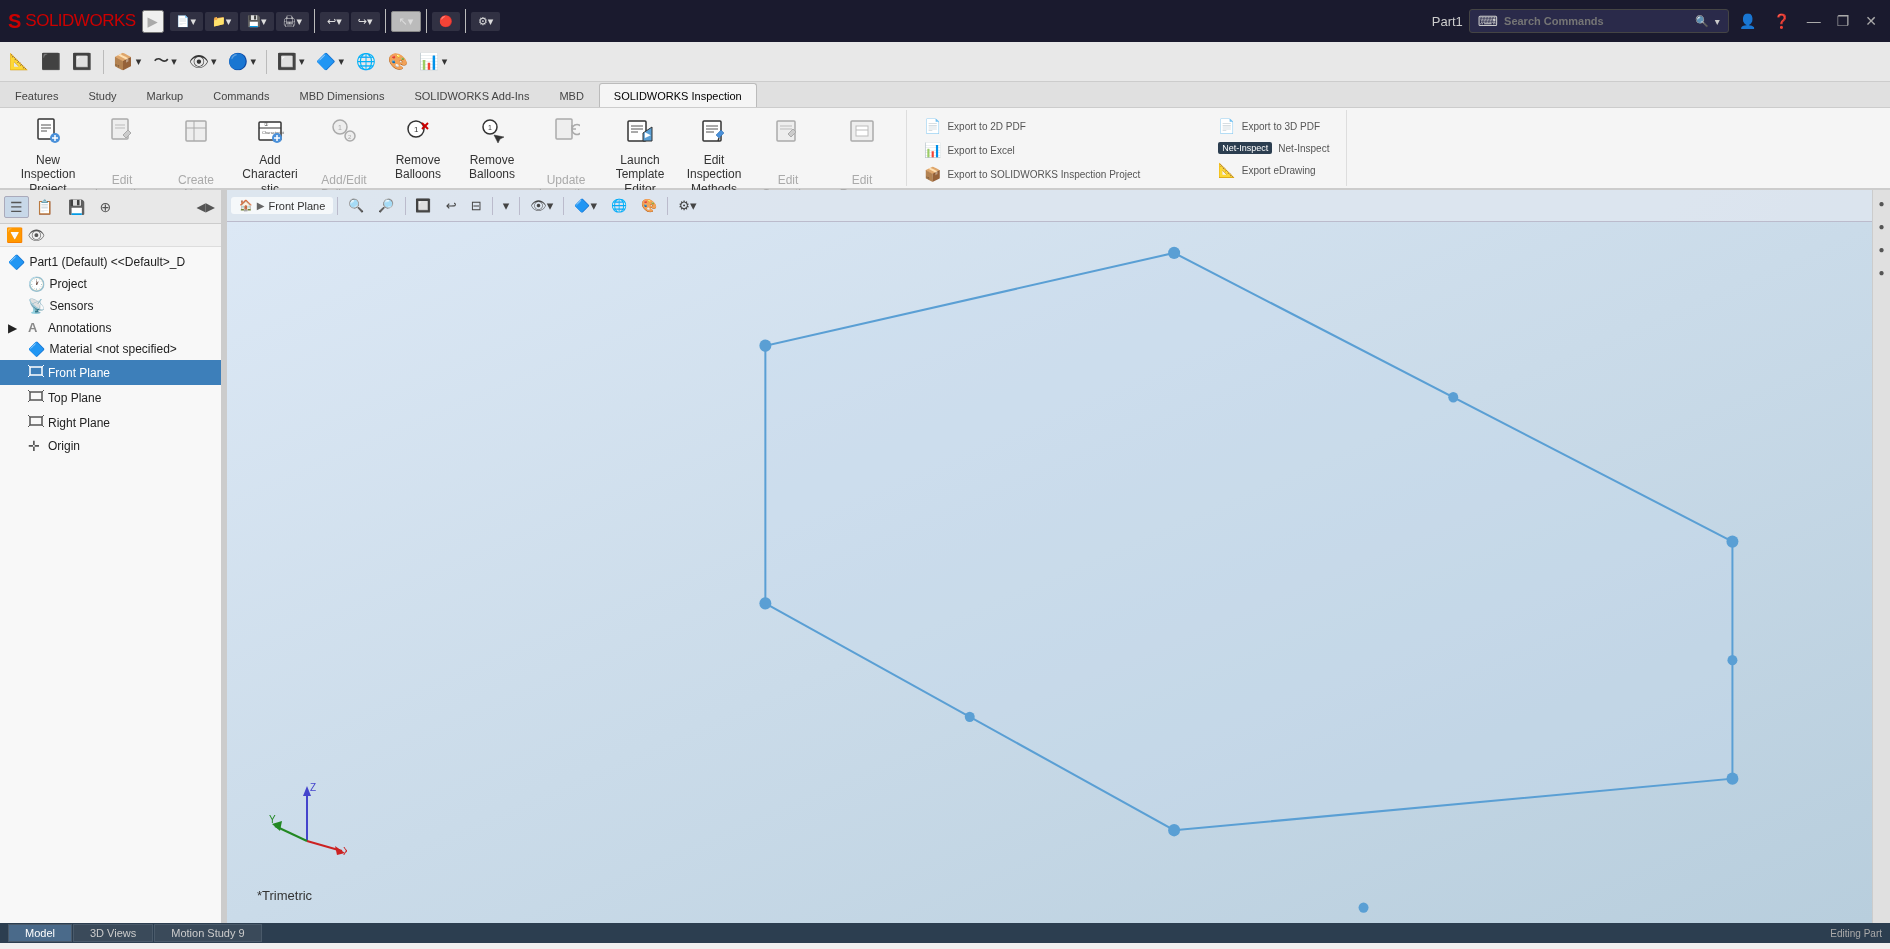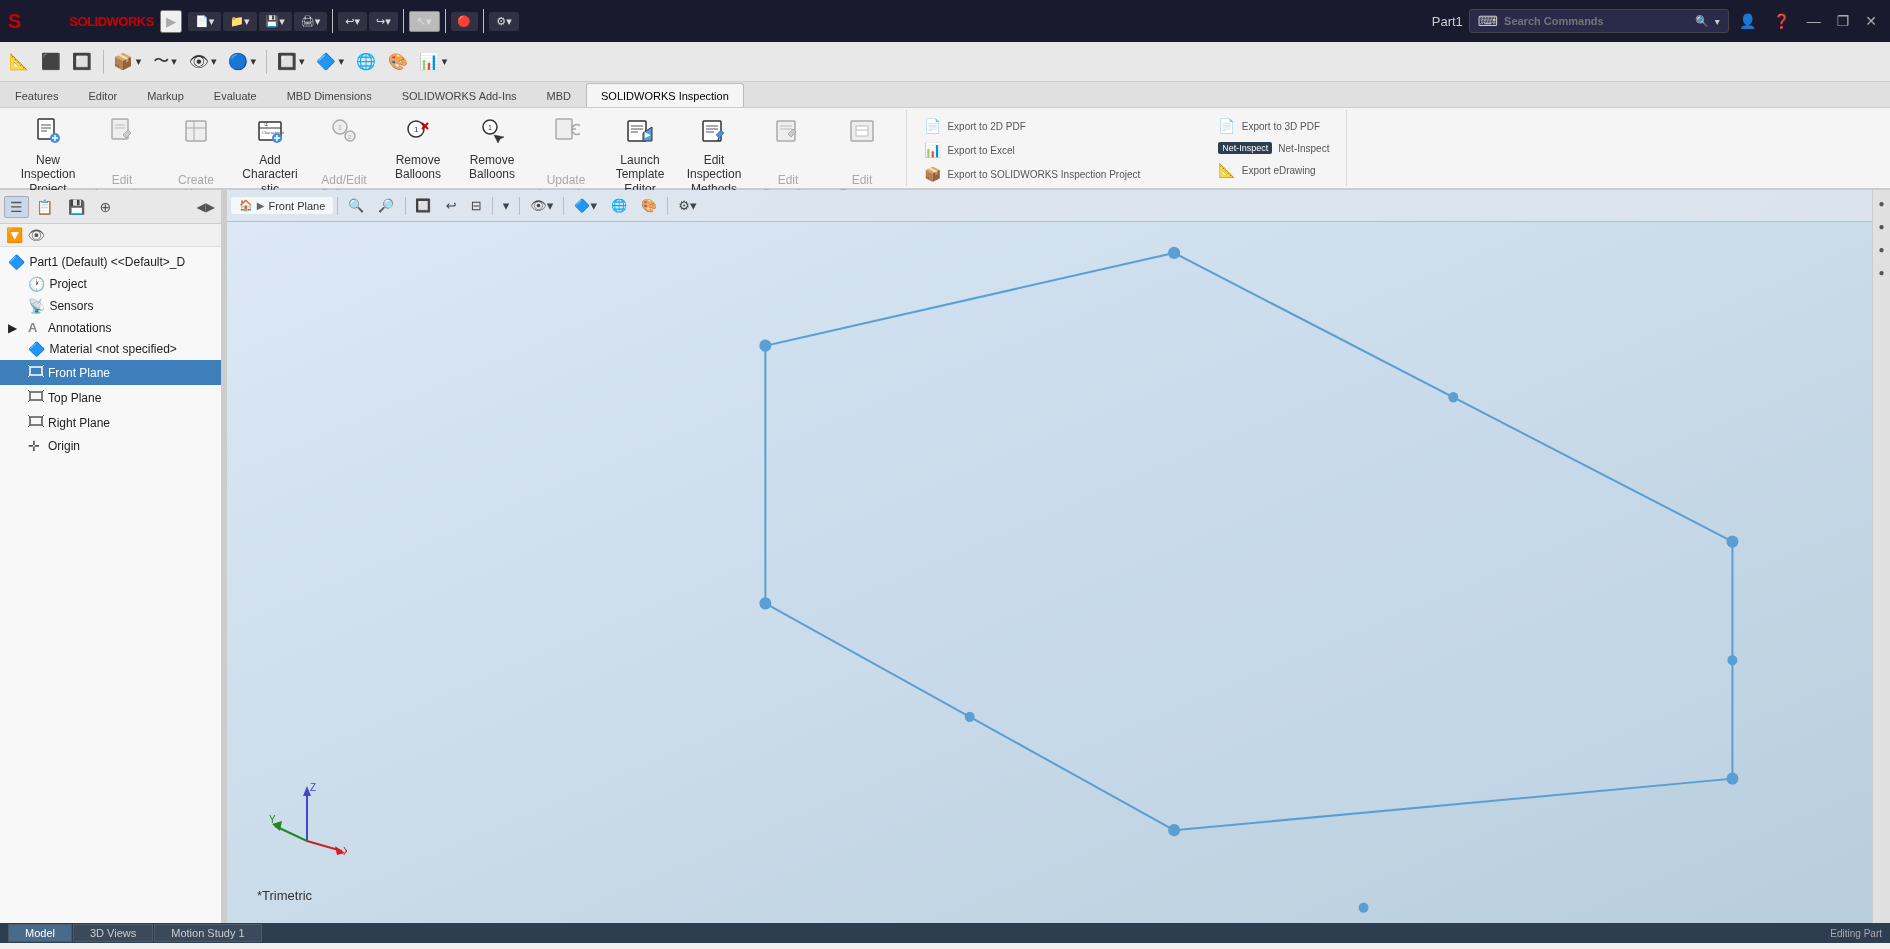--- a/index.html
+++ b/index.html
@@ -9,21 +9,21 @@
     #titlebar {
       height: 42px;
       background: #1a1a2e;
       display: flex;
       align-items: center;
       padding: 0 8px;
       gap: 6px;
       color: white;
     }
     #titlebar .logo { color: #e74c3c; font-weight: bold; font-size: 13px; display: flex; align-items: center; gap: 4px; }
-    #titlebar .logo-sw { color: #cc0000; font-size: 13px; font-weight: bold; letter-spacing: -0.5px; margin-left: 44px; }
+    #titlebar .logo-sw { color: #cc0000; font-size: 17px; font-weight: normal; letter-spacing: -0.5px; }
     #titlebar .arrow-btn { color: #aaa; cursor: pointer; padding: 2px 4px; }
     .title-tools { display: flex; gap: 2px; align-items: center; }
     .title-tool-btn { background: rgba(255,255,255,0.1); border: none; color: #ddd; padding: 3px 7px; cursor: pointer; border-radius: 2px; font-size: 11px; display: flex; align-items: center; gap: 2px; }
     .title-center { flex: 1; text-align: right; color: #ccc; font-size: 13px; }
     .search-box { background: #2a2a4a; border: 1px solid #444; color: #ccc; padding: 3px 8px; border-radius: 3px; width: 260px; font-size: 11px; display: flex; align-items: center; gap: 6px; }
     .search-input { background: transparent; border: none; color: #ccc; font-size: 11px; outline: none; flex: 1; font-weight: bold; }
     .title-right-btns { display: flex; gap: 6px; align-items: center; }
     .title-icon-btn { background: none; border: none; color: #aaa; cursor: pointer; font-size: 14px; padding: 2px 5px; }
 
     
@@ -344,23 +344,23 @@
       <span class="tb-icon">🌐</span>
     </button>
   <button class="toolbar-btn">
       <span class="tb-icon">🎨</span>
     </button>
   <button class="toolbar-btn"><span class="tb-icon">📊</span>▾</button>
 </div>
 
 <div id="ribbon-tabs">
   <div class="ribbon-tab">Features</div>
-  <div class="ribbon-tab">Editor</div>
+  <div class="ribbon-tab">Study</div>
   <div class="ribbon-tab">Markup</div>
-  <div class="ribbon-tab">Evaluate</div>
+  <div class="ribbon-tab">Commands</div>
   <div class="ribbon-tab">MBD Dimensions</div>
   <div class="ribbon-tab">SOLIDWORKS Add-Ins</div>
   <div class="ribbon-tab">MBD</div>
   <div class="ribbon-tab active">SOLIDWORKS Inspection</div>
 </div>
 
 <div id="ribbon-content">
 
   <div class="ribbon-group">
     <div class="ribbon-group-buttons">
@@ -732,17 +732,17 @@
     <button class="right-panel-btn" style="font-size:10px; writing-mode:horizontal-tb; margin:2px 0;">●</button>
     <button class="right-panel-btn" style="font-size:10px; writing-mode:horizontal-tb; margin:2px 0;">●</button>
     <button class="right-panel-btn" style="font-size:10px; writing-mode:horizontal-tb; margin:2px 0;">●</button>
   </div>
 </div>
 
 <div id="statusbar">
   <div class="status-tabs">
     <div class="status-tab active">Model</div>
     <div class="status-tab">3D Views</div>
-    <div class="status-tab">Motion Study 1</div>
+    <div class="status-tab">Motion Study 9</div>
   </div>
   <div class="status-spacer"></div>
   <div class="status-right">Editing Part</div>
 </div>
 
 </body></html>

